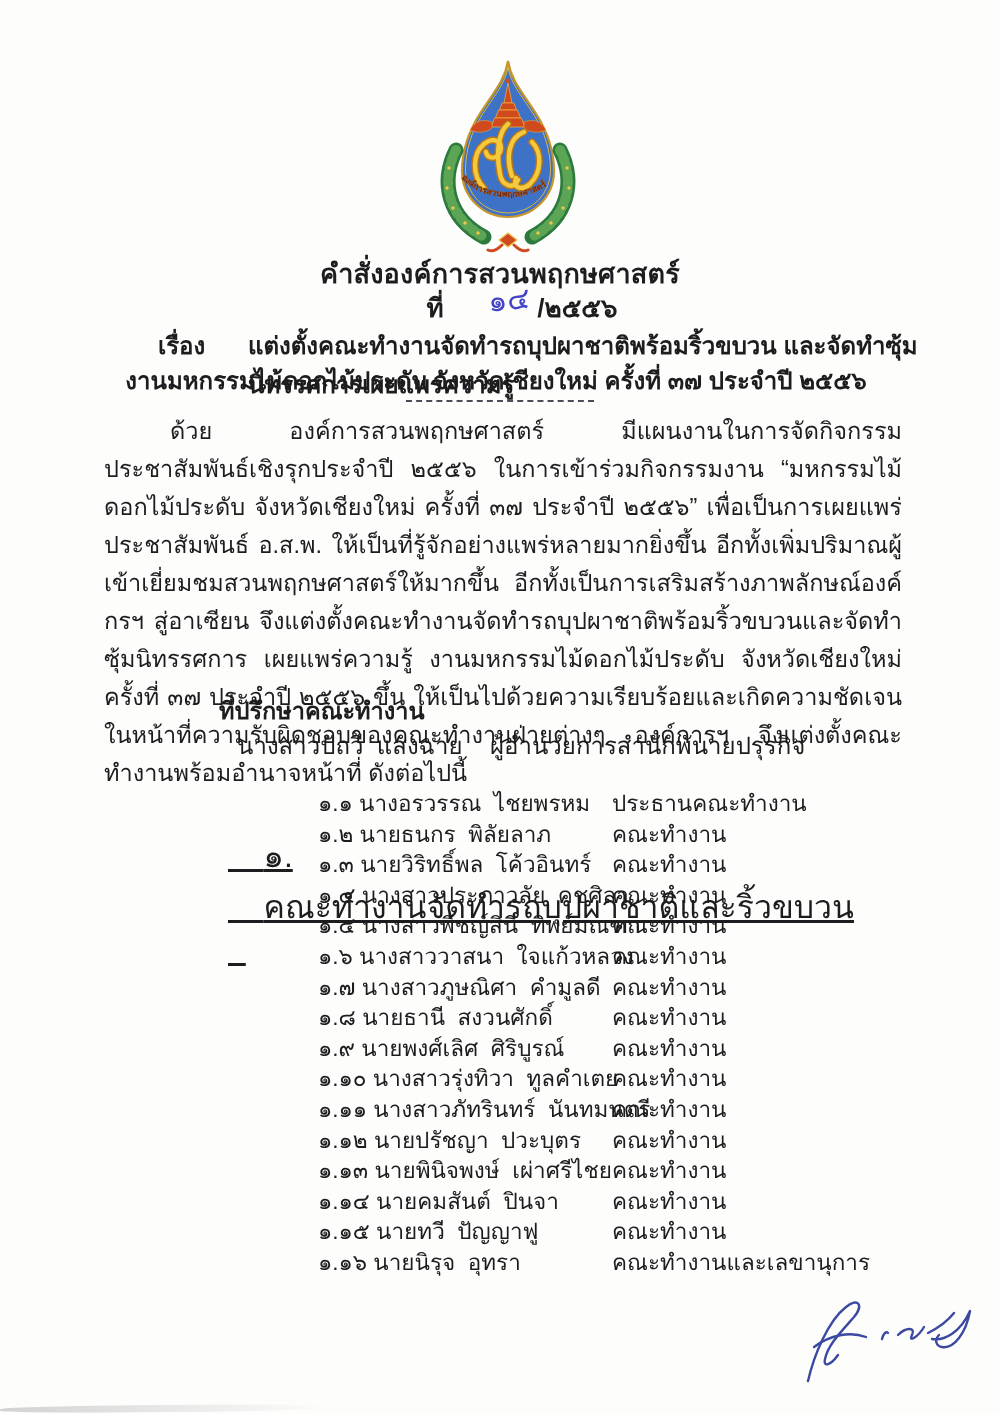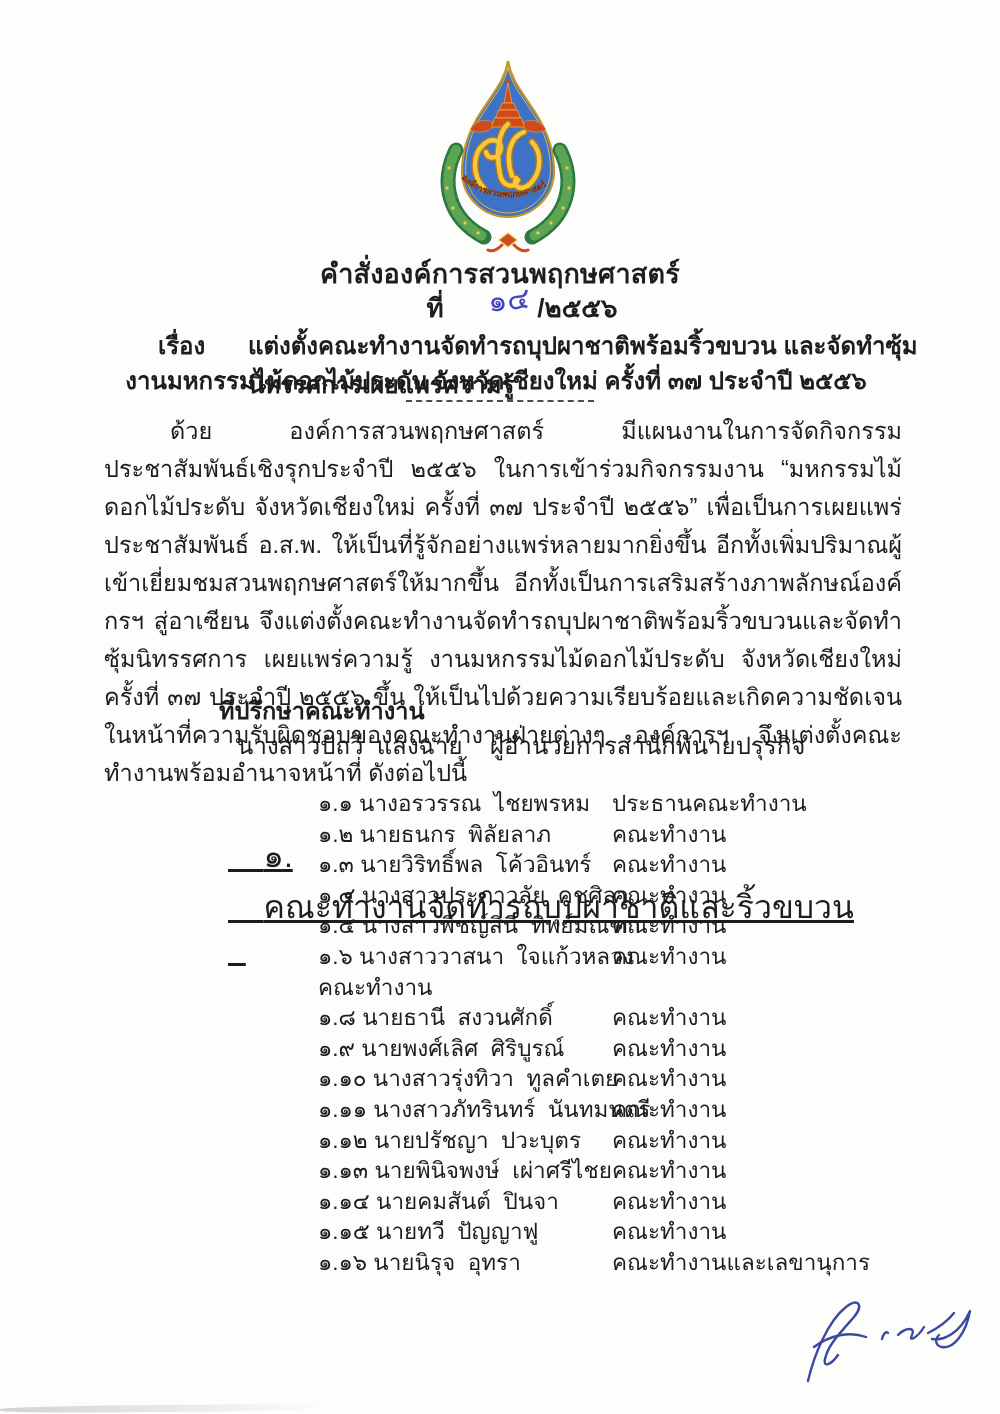--- a/index.html
+++ b/index.html
@@ -200,20 +200,21 @@
       <span class="m-name">๑.๕ นางสาวพิชญ์สินี  ทิพย์มณฑา</span>
       <span class="m-role">คณะทำงาน</span>
     </div>
 
     <div class="member-row">
       <span class="m-name">๑.๖ นางสาววาสนา  ใจแก้วหลวง</span>
       <span class="m-role">คณะทำงาน</span>
     </div>
 
     <div class="member-row">
+      <span class="m-name">๑.๗ นางสาวภูษณิศา  คำมูลดี</span>
       <span class="m-role">คณะทำงาน</span>
     </div>
 
     <div class="member-row">
       <span class="m-name">๑.๘ นายธานี  สงวนศักดิ์</span>
       <span class="m-role">คณะทำงาน</span>
     </div>
 
     <div class="member-row">
       <span class="m-name">๑.๙ นายพงศ์เลิศ  ศิริบูรณ์</span>

